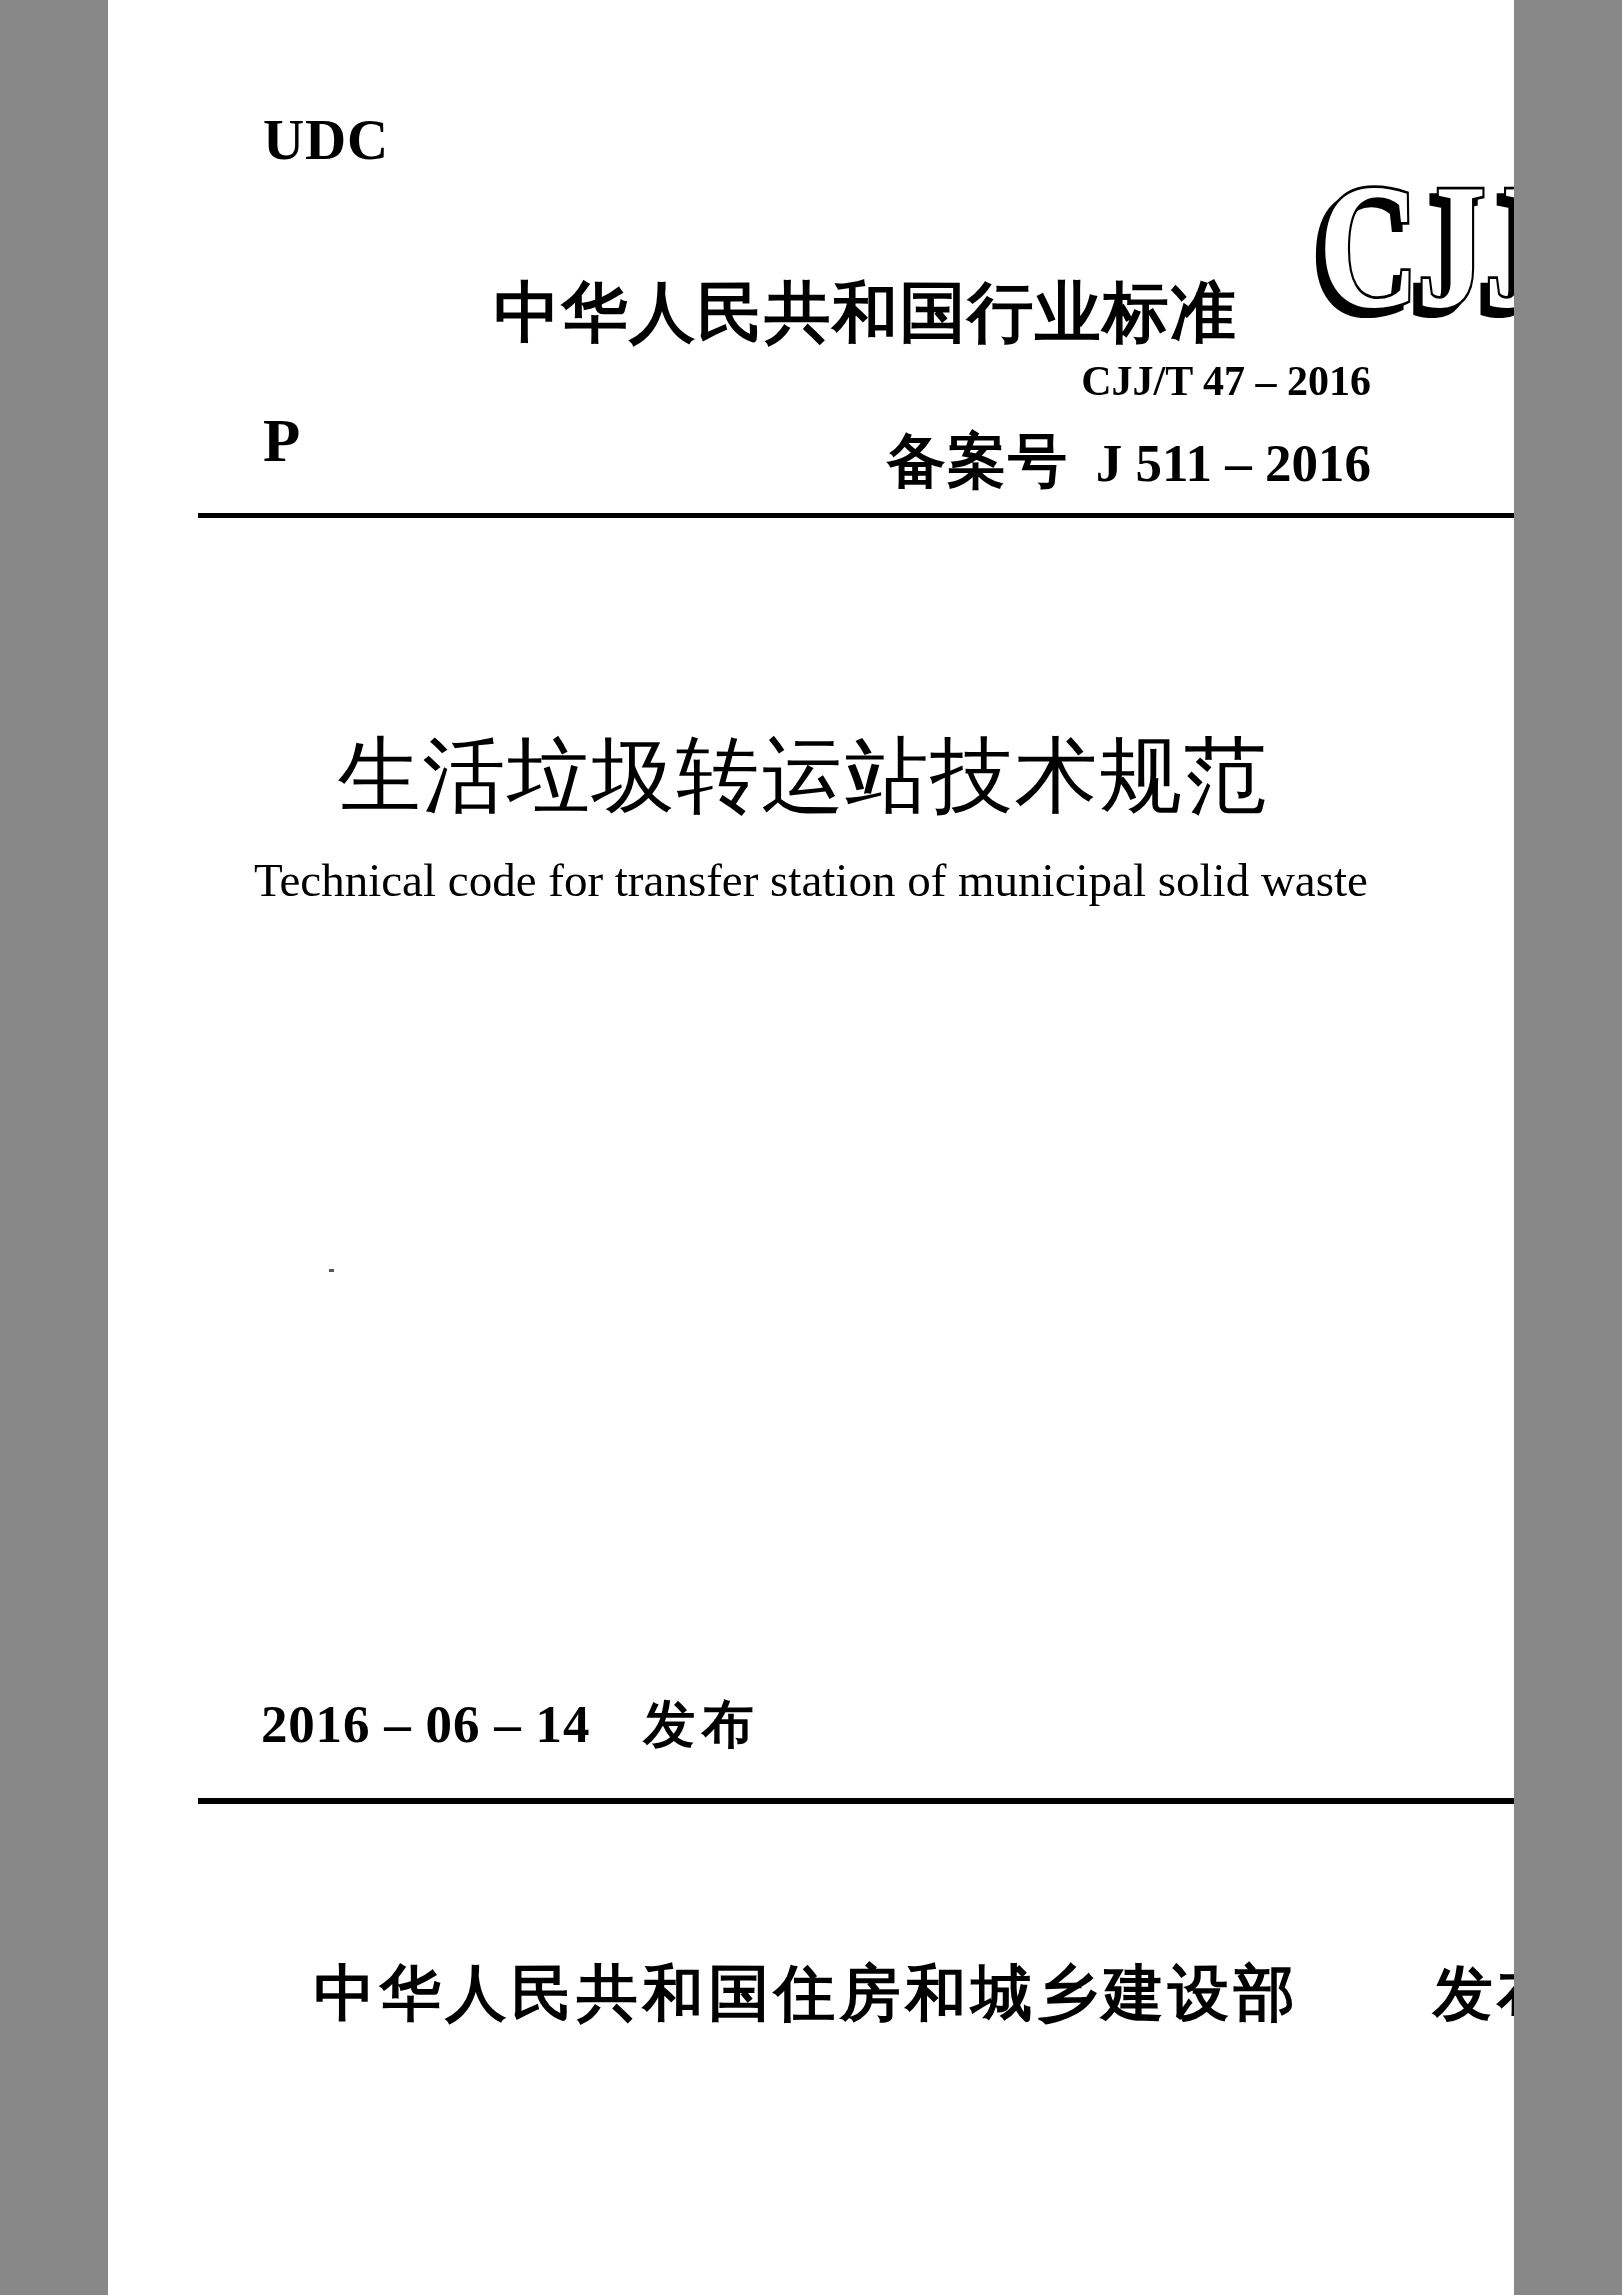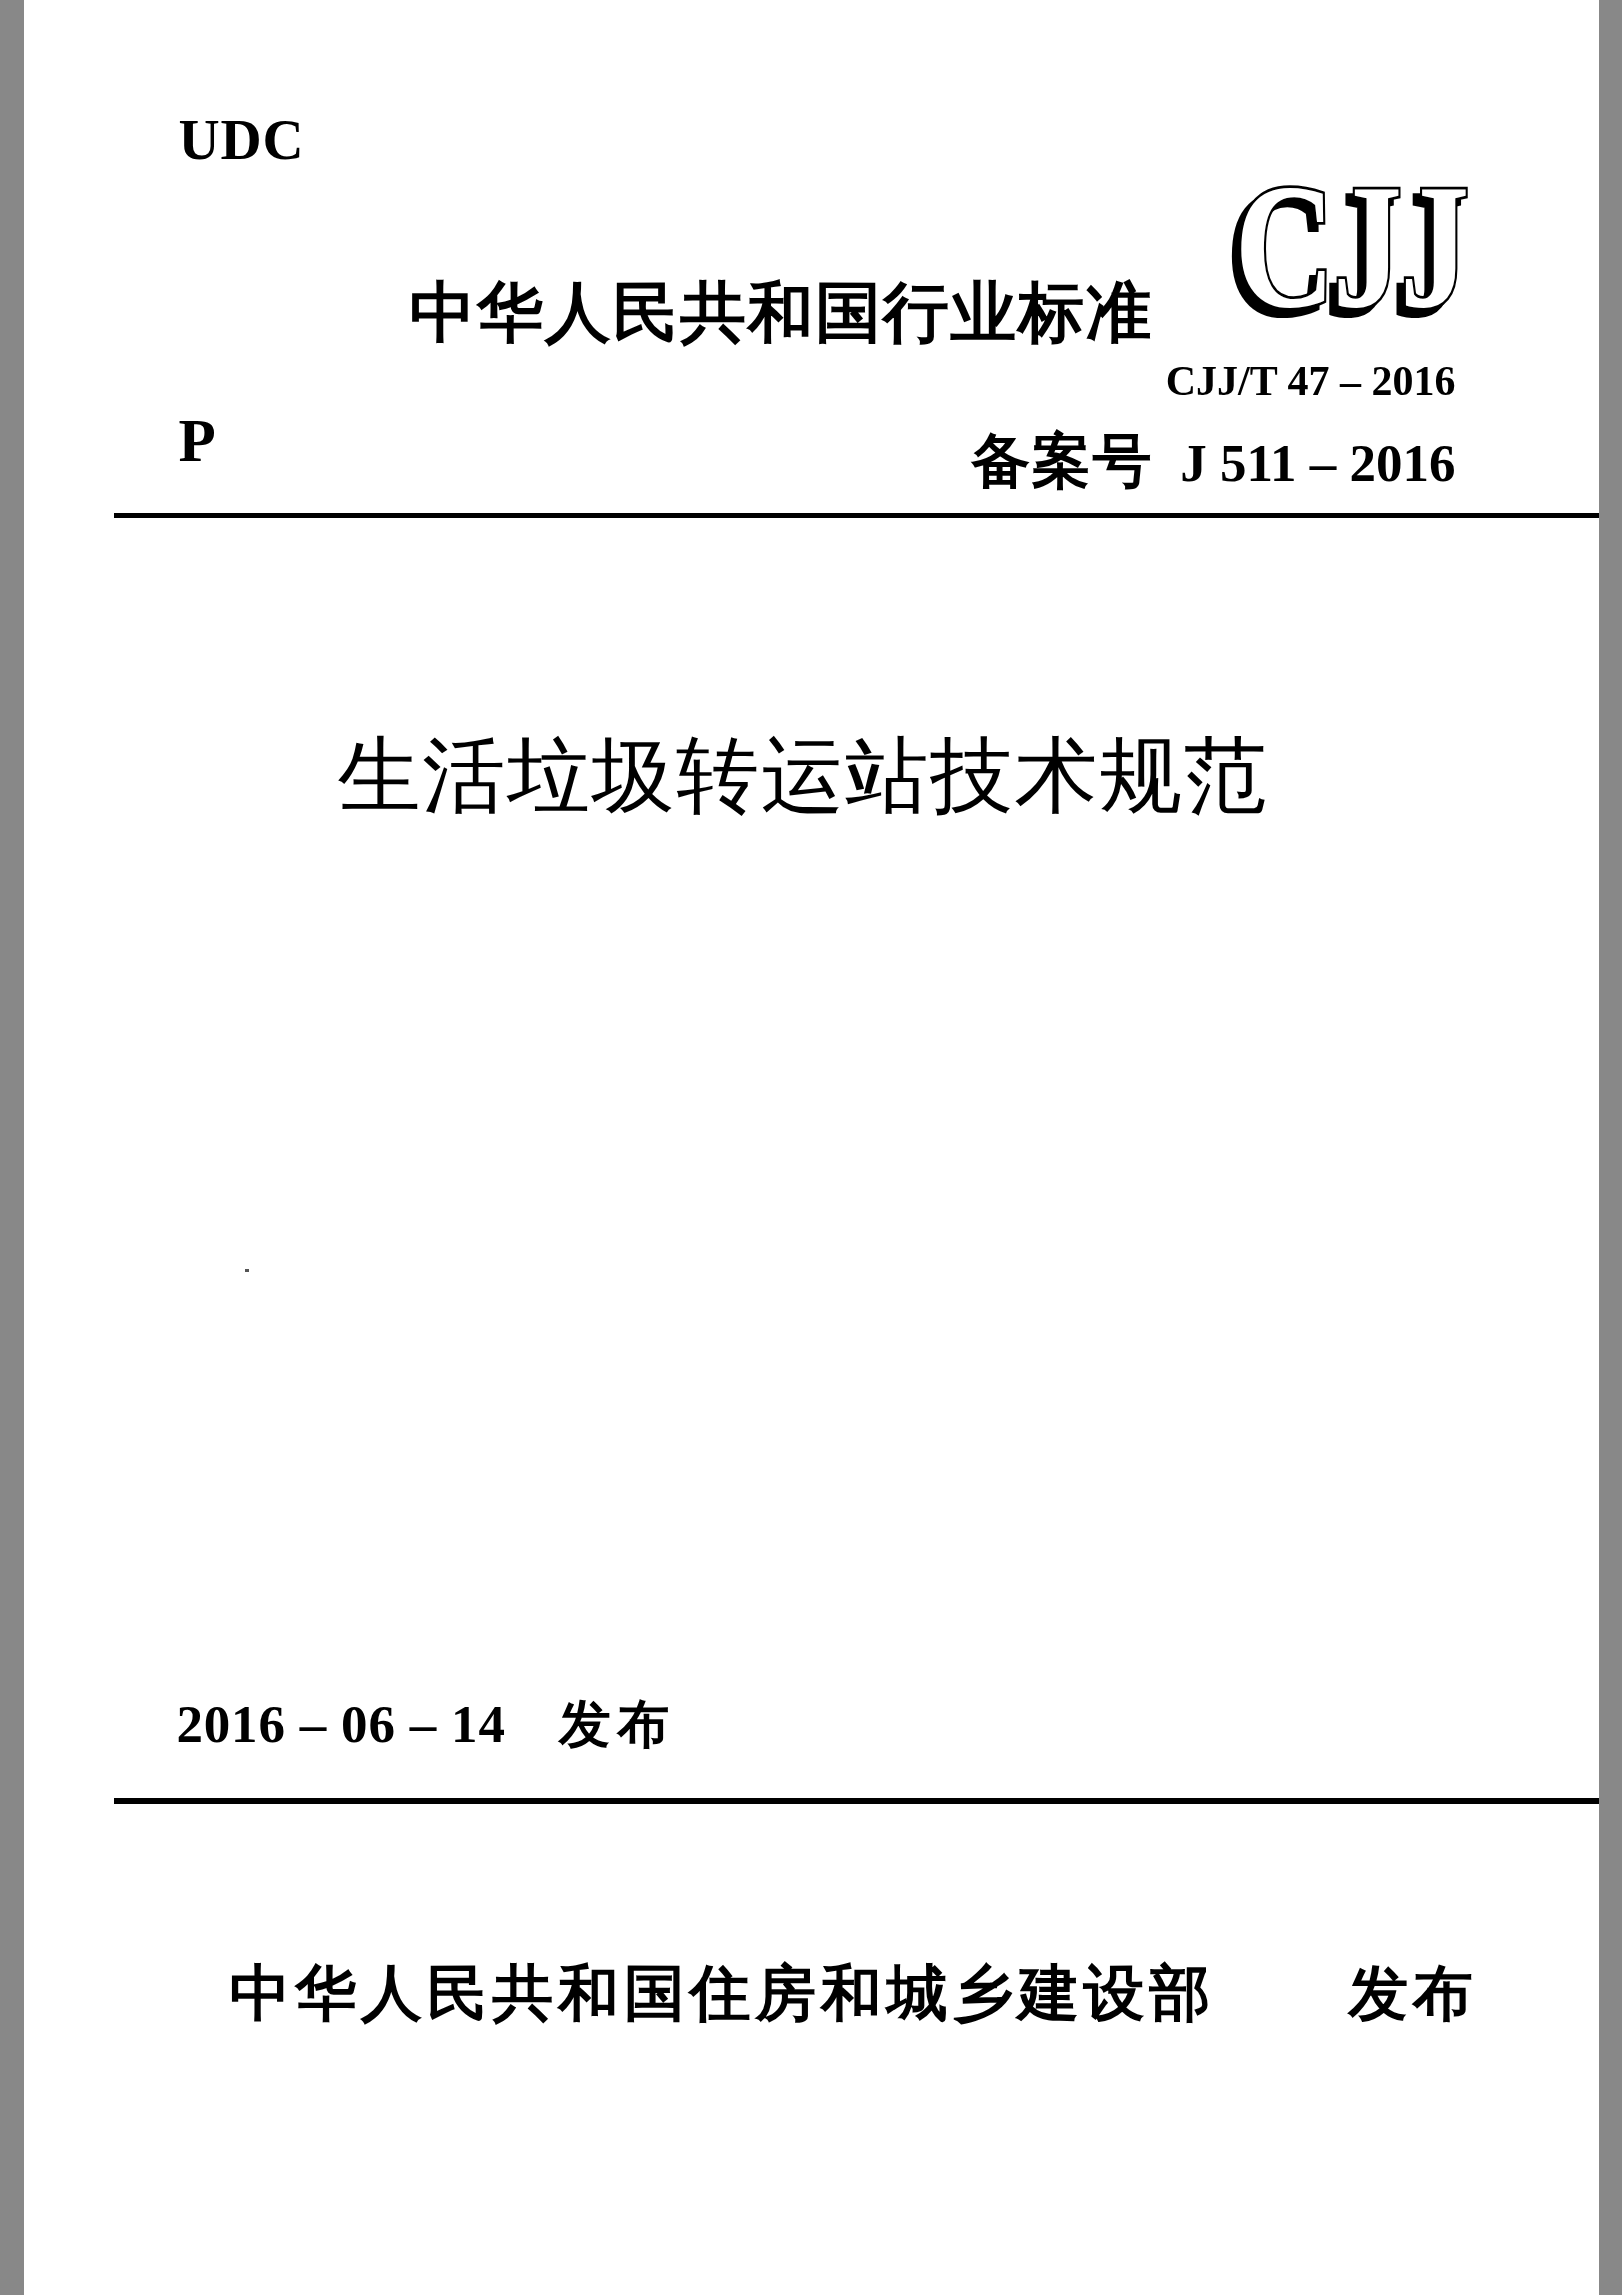--- a/index.html
+++ b/index.html
@@ -2,21 +2,21 @@
 <html style="font-size:12.6px"><head>
 <meta charset="utf-8">
 <style>
   html, body {
     margin: 0;
     padding: 0;
     background: #888;
   }
   .page {
     position: relative;
-    width: 1575px;
+    width: 1406px;
     height: 2295px;
     margin: 0 auto;
     background: #ffffff;
     color: #000000;
     overflow: hidden;
     font-family: "Liberation Serif", "DejaVu Serif", serif;
   }
   .udc {
     position: absolute;
     left: 155px;
@@ -208,20 +208,21 @@
     <span class="rn-cn">备案号</span>
     <span class="rn-code">J 511 – 2016</span>
   </div>
 
   <div class="p-class">P</div>
 
   <div class="rule rule-top"></div>
 
   <div class="title-cn">生活垃圾转运站技术规范</div>
 
+  <div class="title-en">Technical code for transfer station of municipal solid waste</div>
 
   <div class="speck"></div>
 
   <div class="date-row">
     <div class="date-left">
       <span class="date-num">2016 – 06 – 14</span>
       <span class="date-cn">发布</span>
     </div>
   </div>
 

